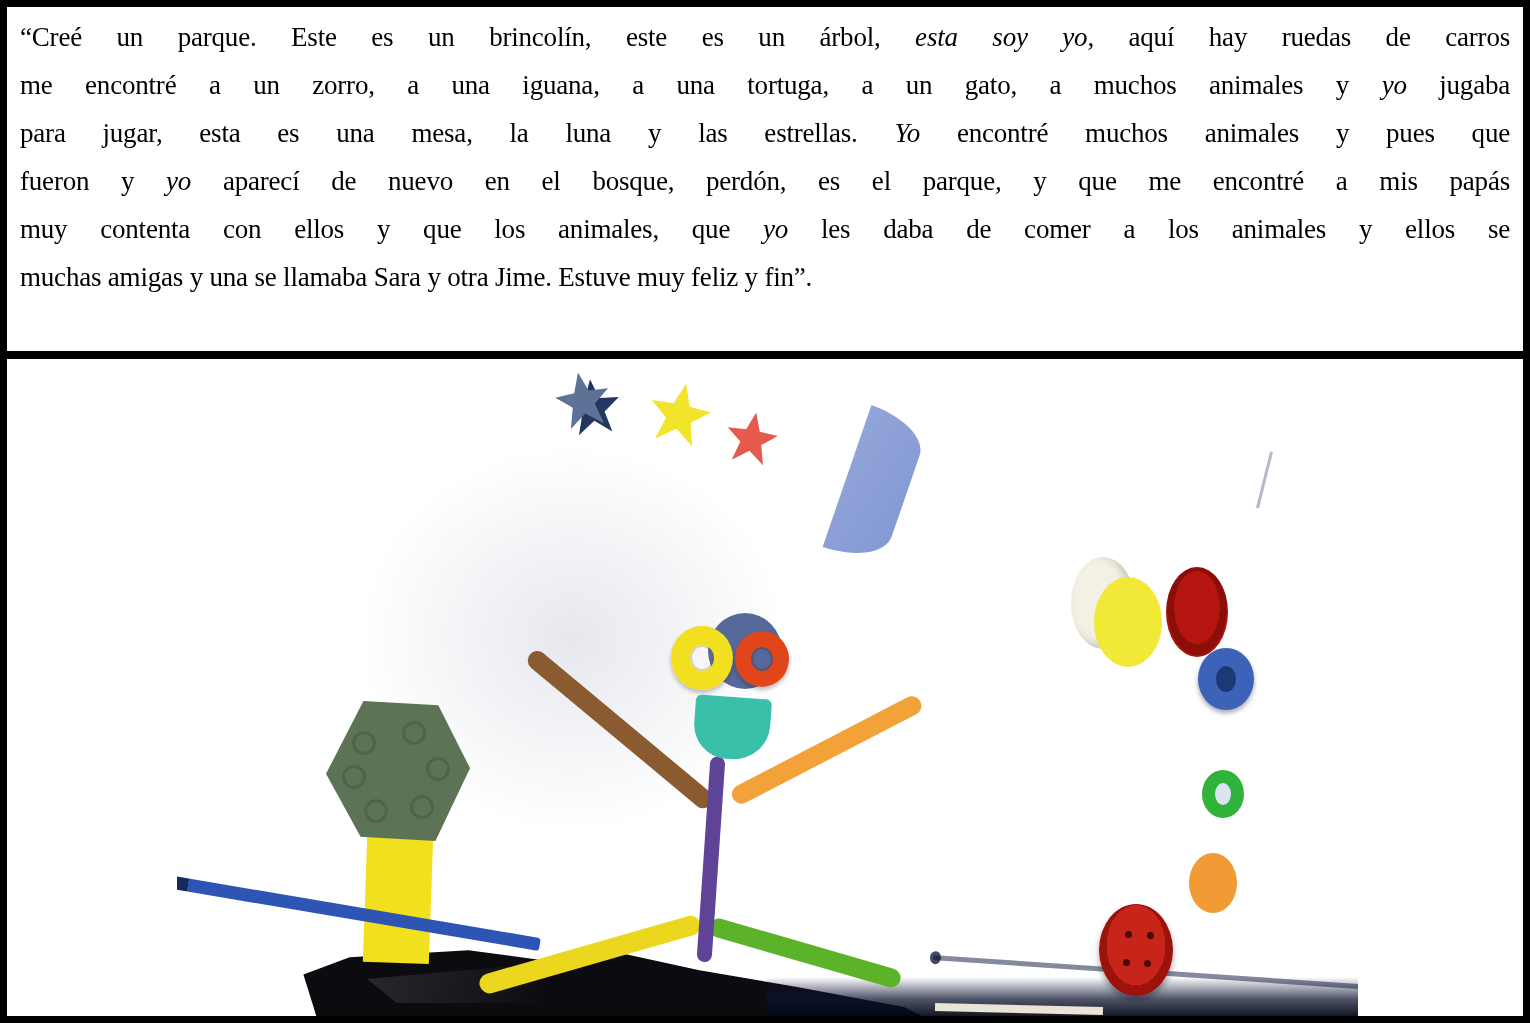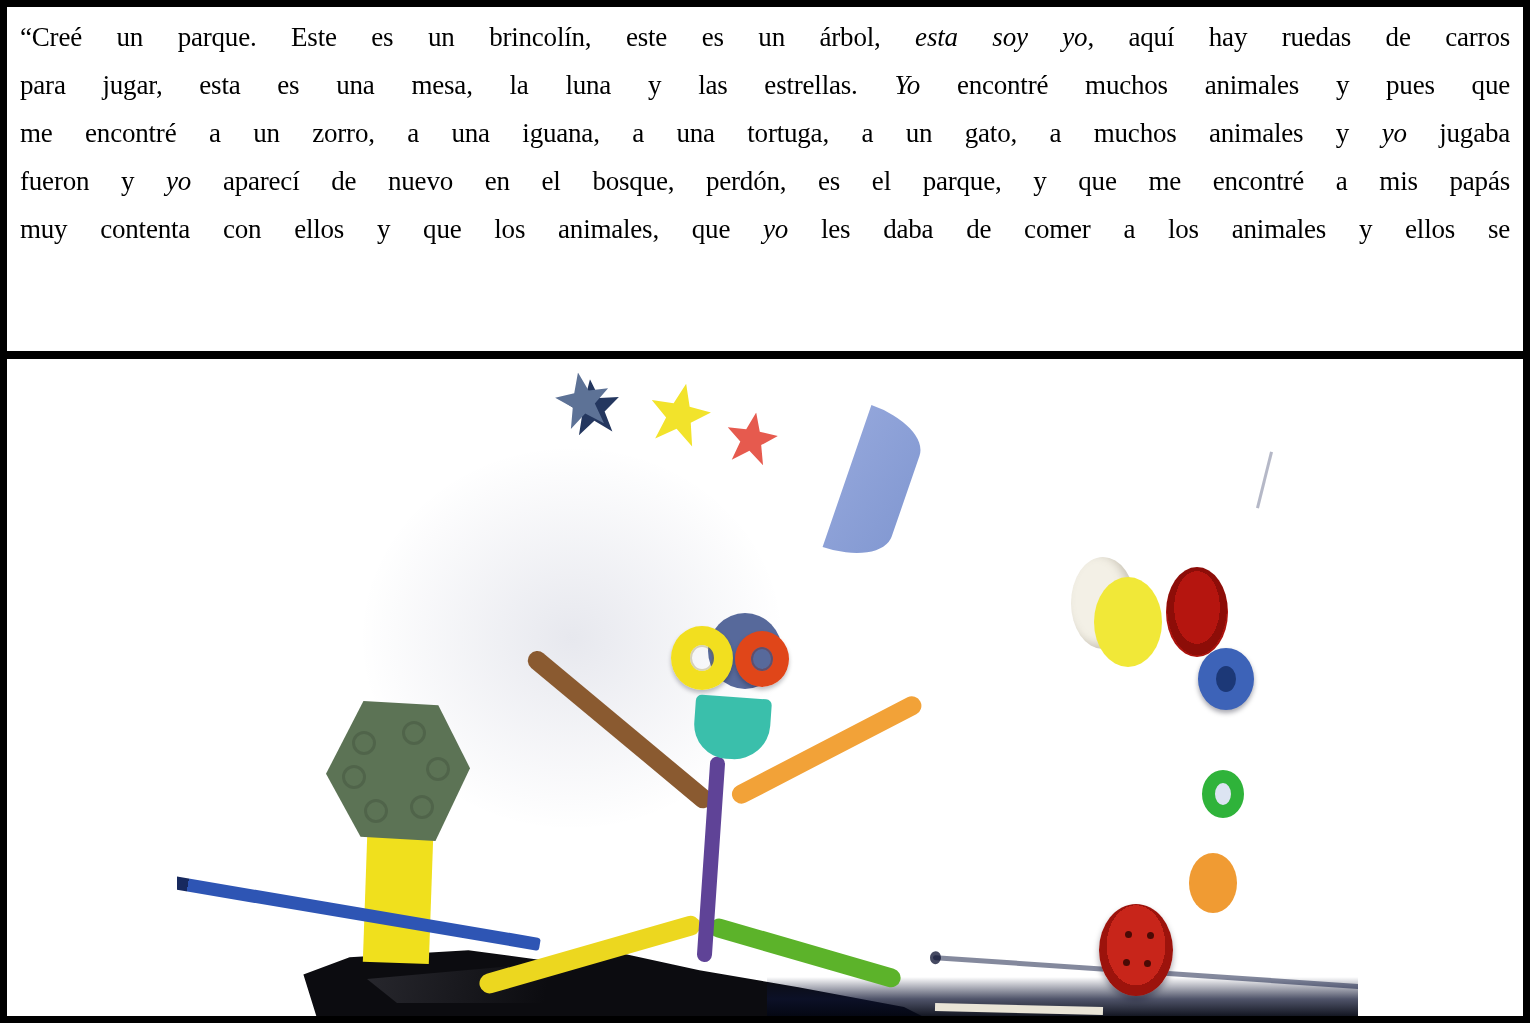--- a/index.html
+++ b/index.html
@@ -102,24 +102,25 @@
   .h1{left:26px;top:27px;} .h2{left:48px;top:28px;} .h3{left:24px;top:55px;} .h4{left:45px;top:56px;}
 </style>
 </head>
 <body>
 
 <div class="canvas">
 
   <div class="quote-panel">
     <div>
         <div class="quote-line"><span>“Creé un parque. Este es un brincolín, este es un árbol, </span><i>esta soy yo</i><span>, aquí hay ruedas de carros</span></div>
+        <div class="quote-line"><span>me encontré a un zorro, a una iguana, a una tortuga, a un gato, a muchos animales y </span><i>yo</i><span> jugaba</span></div>
         <div class="quote-line"><span>para jugar, esta es una mesa, la luna y las estrellas. </span><i>Yo</i><span> encontré muchos animales y pues que</span></div>
-        <div class="quote-line"><span>me encontré a un zorro, a una iguana, a una tortuga, a un gato, a muchos animales y </span><i>yo</i><span> jugaba</span></div>
         <div class="quote-line"><span>fueron y </span><i>yo</i><span> aparecí de nuevo en el bosque, perdón, es el parque, y que me encontré a mis papás</span></div>
         <div class="quote-line"><span>muy contenta con ellos y que los animales, que </span><i>yo</i><span> les daba de comer a los animales y ellos se</span></div>
+        <div class="quote-line last"><span>muchas amigas y una se llamaba Sara y otra Jime. Estuve muy feliz y fin”.</span></div>
       </div>
   </div>
 
   <div class="divider"></div>
 
   <div class="photo-area">
     <div class="photo">
       <div class="smudge"></div>
 
       <div class="table-left"></div>

